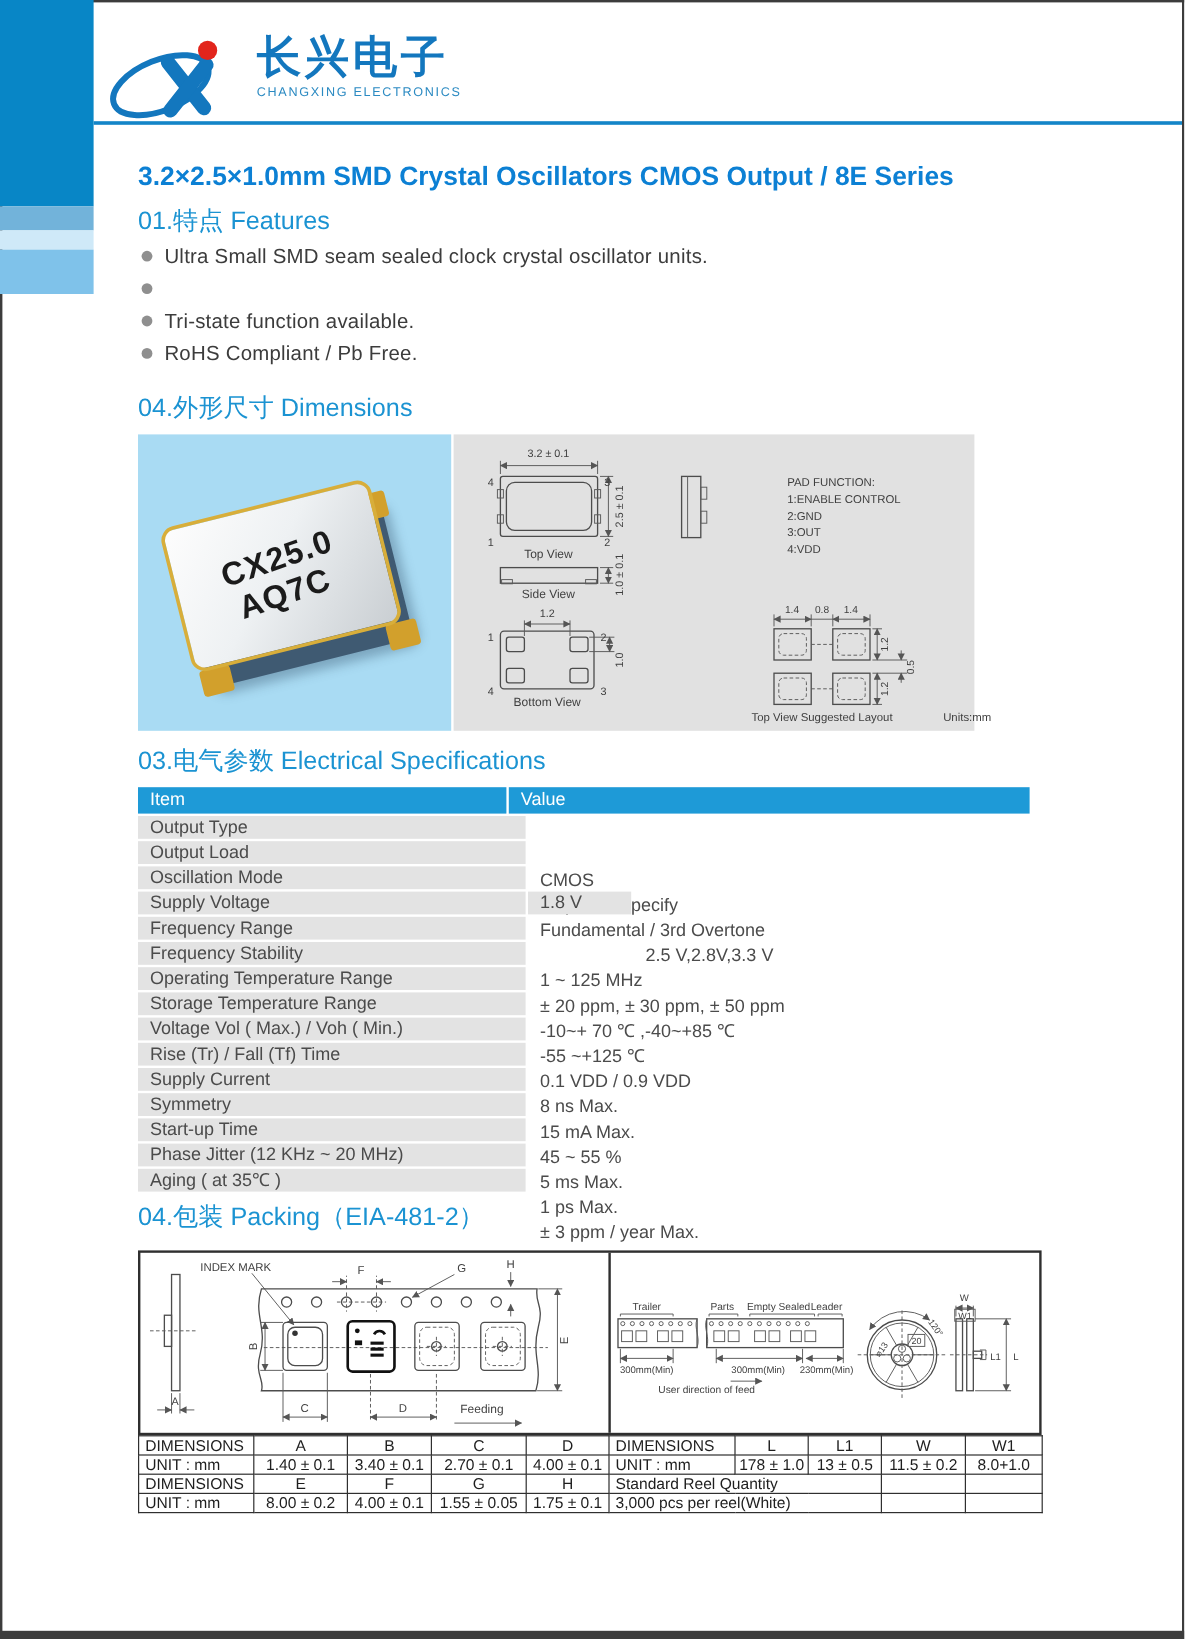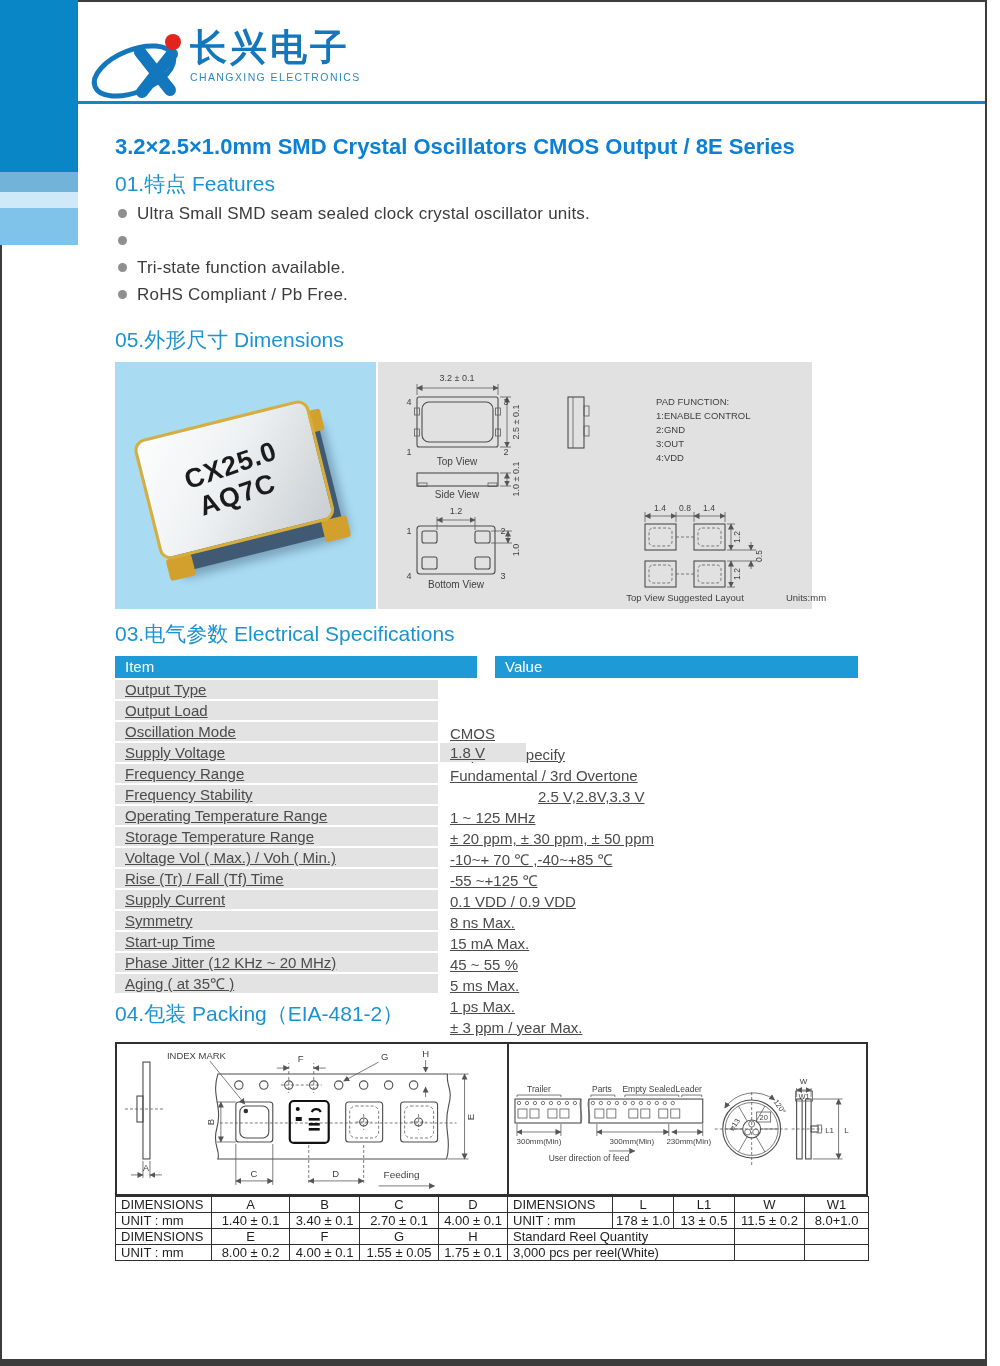--- a/index.html
+++ b/index.html
@@ -13,21 +13,21 @@
   .edge-bottom { position:absolute; left:0; right:0; bottom:0; height:7px; background:#3c3c3c; }
 
   
   .sb { position:absolute; left:0; width:78px; z-index:3; }
   .sb1 { top:0;   height:172px; background:#0886c6; }
   .sb2 { top:172px; height:20px; background:#72b3da; }
   .sb3 { top:192px; height:16px; background:#cfe9f8; }
   .sb4 { top:208px; height:37px; background:#7fc2ea; }
 
   
-  .logo { position:absolute; left:88px; top:26px; display:flex; align-items:flex-start; z-index:2; }
+  .logo { position:absolute; left:88px; top:26px; display:flex; align-items:flex-start; z-index:2;gap:24px; }
   .logo-text { margin-left:6px; }
   .logo-cn { font-size:37px; font-weight:bold; color:#1377be; letter-spacing:3px; line-height:44px; }
   .logo-en { font-size:10.5px; color:#2b8ac2; letter-spacing:1.4px; margin-top:1px; }
   .slogan { position:absolute; right:30px; top:54px; font-size:26px; font-weight:bold; color:#1888ca; letter-spacing:1px; }
   .header-line { position:absolute; top:101px; left:78px; width:907px; height:2.5px; background:#1385c8; }
 
   
   .doc-title { position:absolute; left:115px; top:134px; font-size:22px; font-weight:bold; color:#0c80d4; }
   .sec-head { position:absolute; left:115px; font-size:21px; color:#1b93d2; }
   .sec1 { top:170px; } .sec2 { top:326px; } .sec3 { top:620px; } .sec4 { top:1000px; }
@@ -57,24 +57,24 @@
   svg text { fill:#3f3f3f; }
   .ln  { stroke:#4c4c4c; stroke-width:1.1; fill:none; }
   .lnb { stroke:#111;    stroke-width:2.2; fill:none; }
   .dl  { stroke:#5a5a5a; stroke-width:0.8; fill:none; }
   .dsh { stroke:#5a5a5a; stroke-width:0.8; fill:none; stroke-dasharray:3 2; }
 
   
   .spec-table { position:absolute; left:115px; top:656px; width:743px; }
   .spec-head { display:flex; height:22px; }
   .spec-head > div { background:#1e9ad7; color:#fff; font-size:15px; line-height:22px; padding-left:10px; }
-  .sh-item { width:362px; margin-right:18px; }
+  .sh-item { width:307px; margin-right:2px; }
   .sh-value { flex:1; }
   .spec-row { display:flex; height:19px; margin-top:2px; }
-  .spec-row > div { background:#e3e3e3; color:#4b4b4b; font-size:15px; line-height:19px; padding-left:10px; white-space:nowrap;text-decoration:underline; }
+  .spec-row > div { background:#e3e3e3; color:#4b4b4b; font-size:15px; line-height:19px; padding-left:10px; white-space:nowrap; }
   .sp-item { width:323px; margin-right:2px; }
   .sp-value { flex:1;margin-top:44px; }
   .sp-v1 { width:86px; margin-right:2px; }
 
   
   .pack-fig { position:absolute; left:115px; top:1042px; width:753px; height:154px; border:2px solid #2f2f2f; background:#fff; display:flex; }
   .pack-div { width:2px; background:#2f2f2f; }
 
   
   .pack-table { position:absolute; left:115px; top:1196px; border-collapse:collapse; table-layout:fixed; }
@@ -107,21 +107,21 @@
     </span>
     <div class="logo-text">
       <div class="logo-cn">长兴电子</div>
       <div class="logo-en">CHANGXING ELECTRONICS</div>
     </div>
   </div>
   <div class="header-line"></div>
 
   <div class="doc-title">3.2×2.5×1.0mm SMD Crystal Oscillators CMOS Output / 8E Series</div>
   <div class="sec-head sec1">01.特点 Features</div>
-  <div class="sec-head sec2">05.外形尺寸 Dimensions</div>
+  <div class="sec-head sec2">04.外形尺寸 Dimensions</div>
   <div class="sec-head sec3">03.电气参数 Electrical Specifications</div>
   <div class="sec-head sec4">04.包装 Packing（EIA-481-2）</div>
 
   <div class="features">
     <div class="feat-item">
         <span class="feat-dot"></span>
         <span class="feat-text">Ultra Small SMD seam sealed clock crystal oscillator units.</span>
       </div>
     <div class="feat-item">
         <span class="feat-dot"></span>

